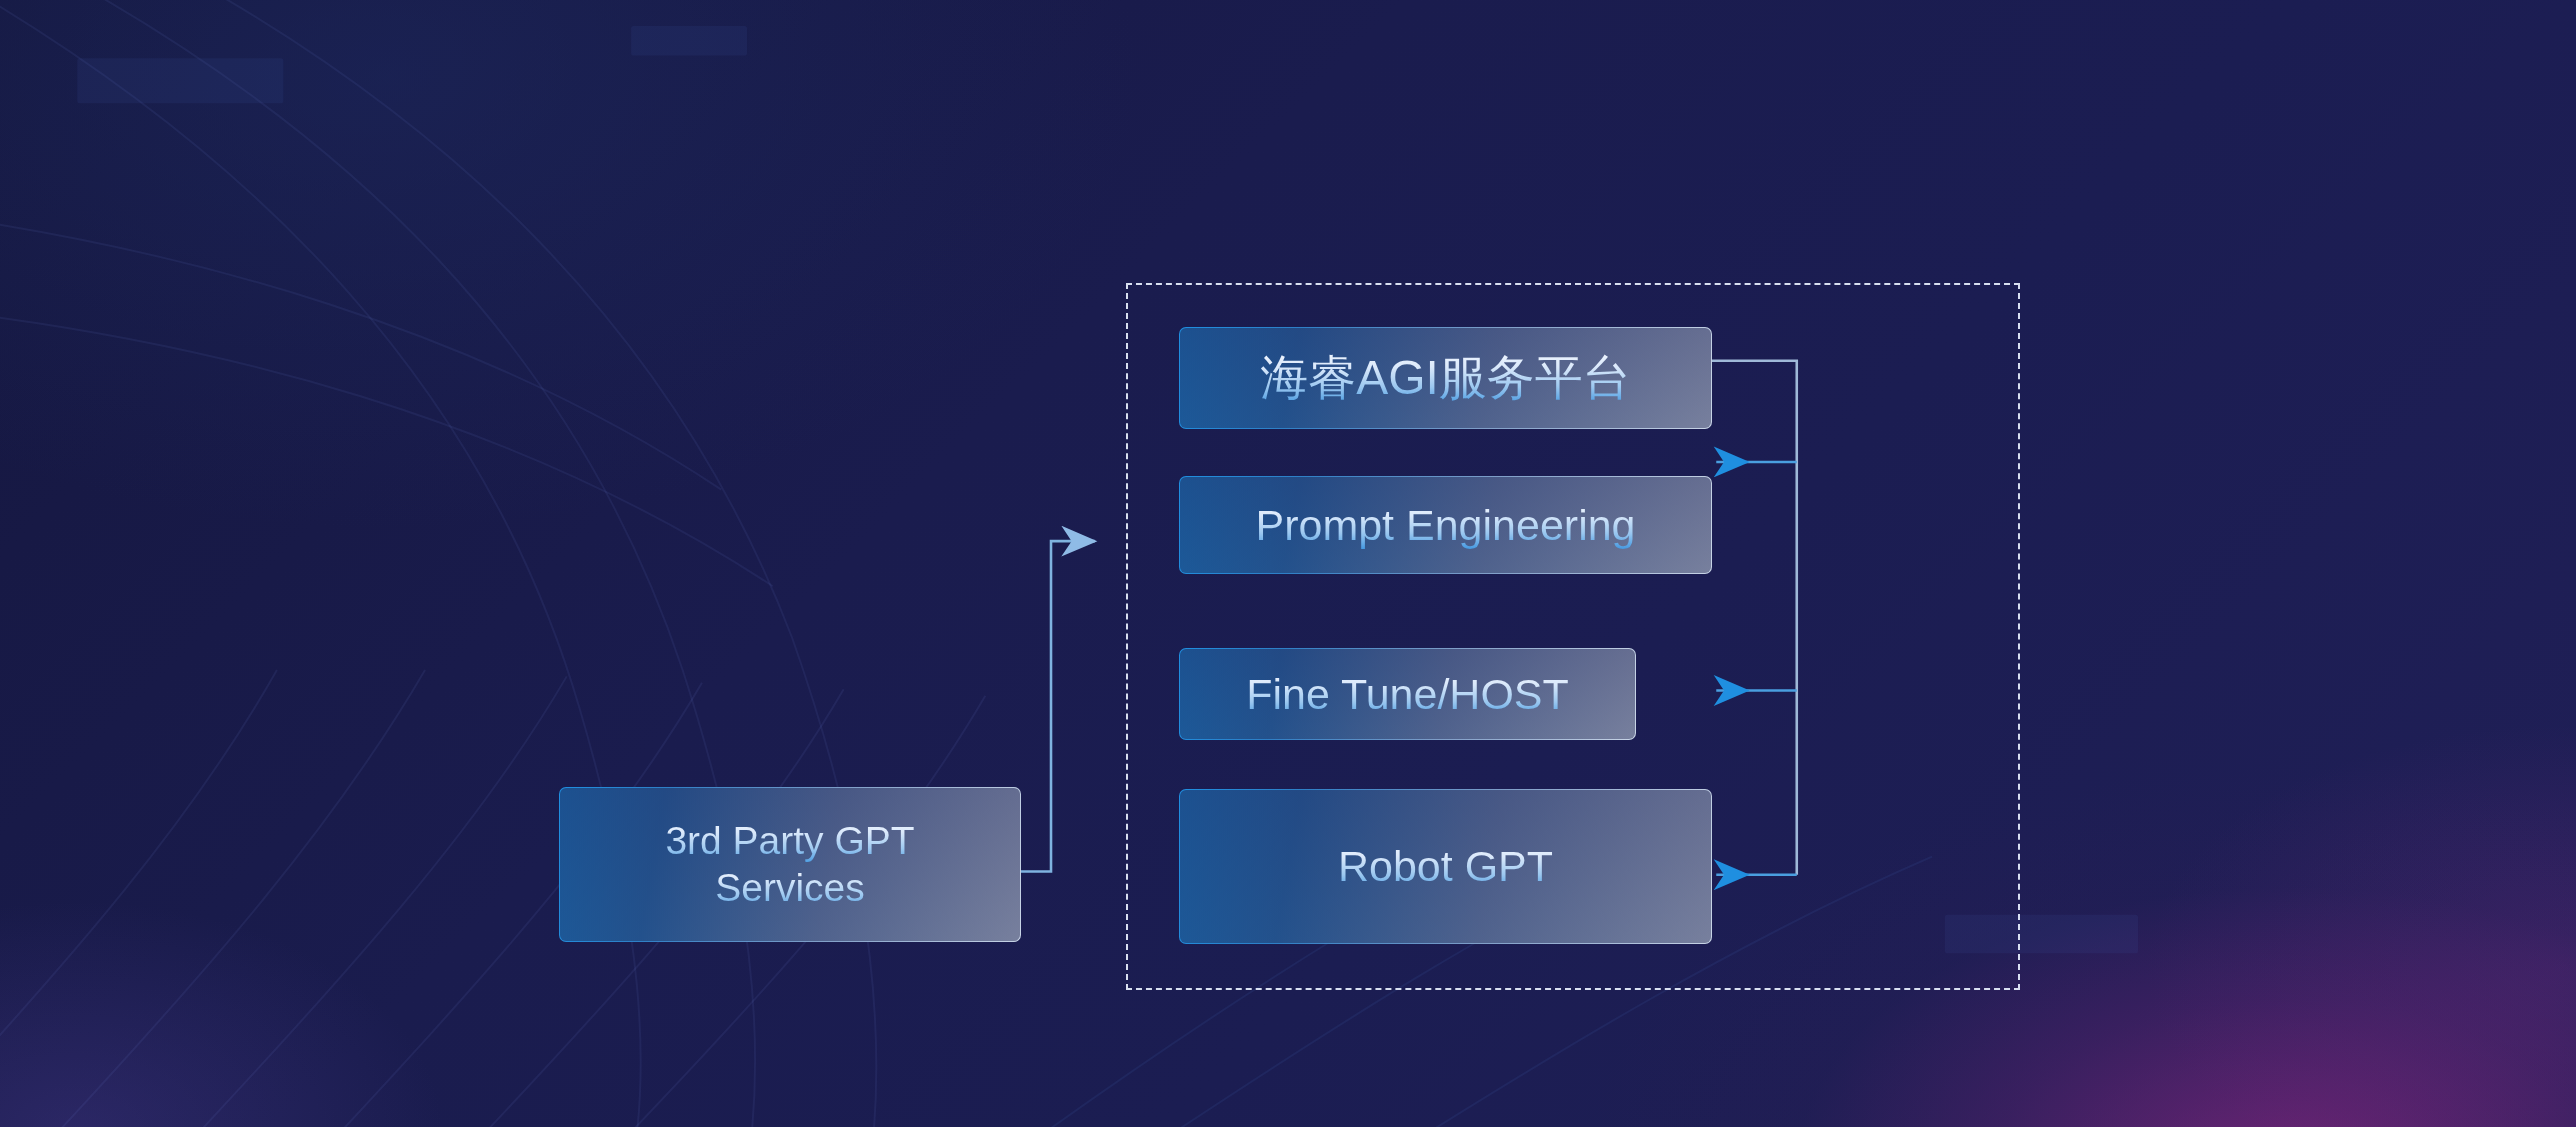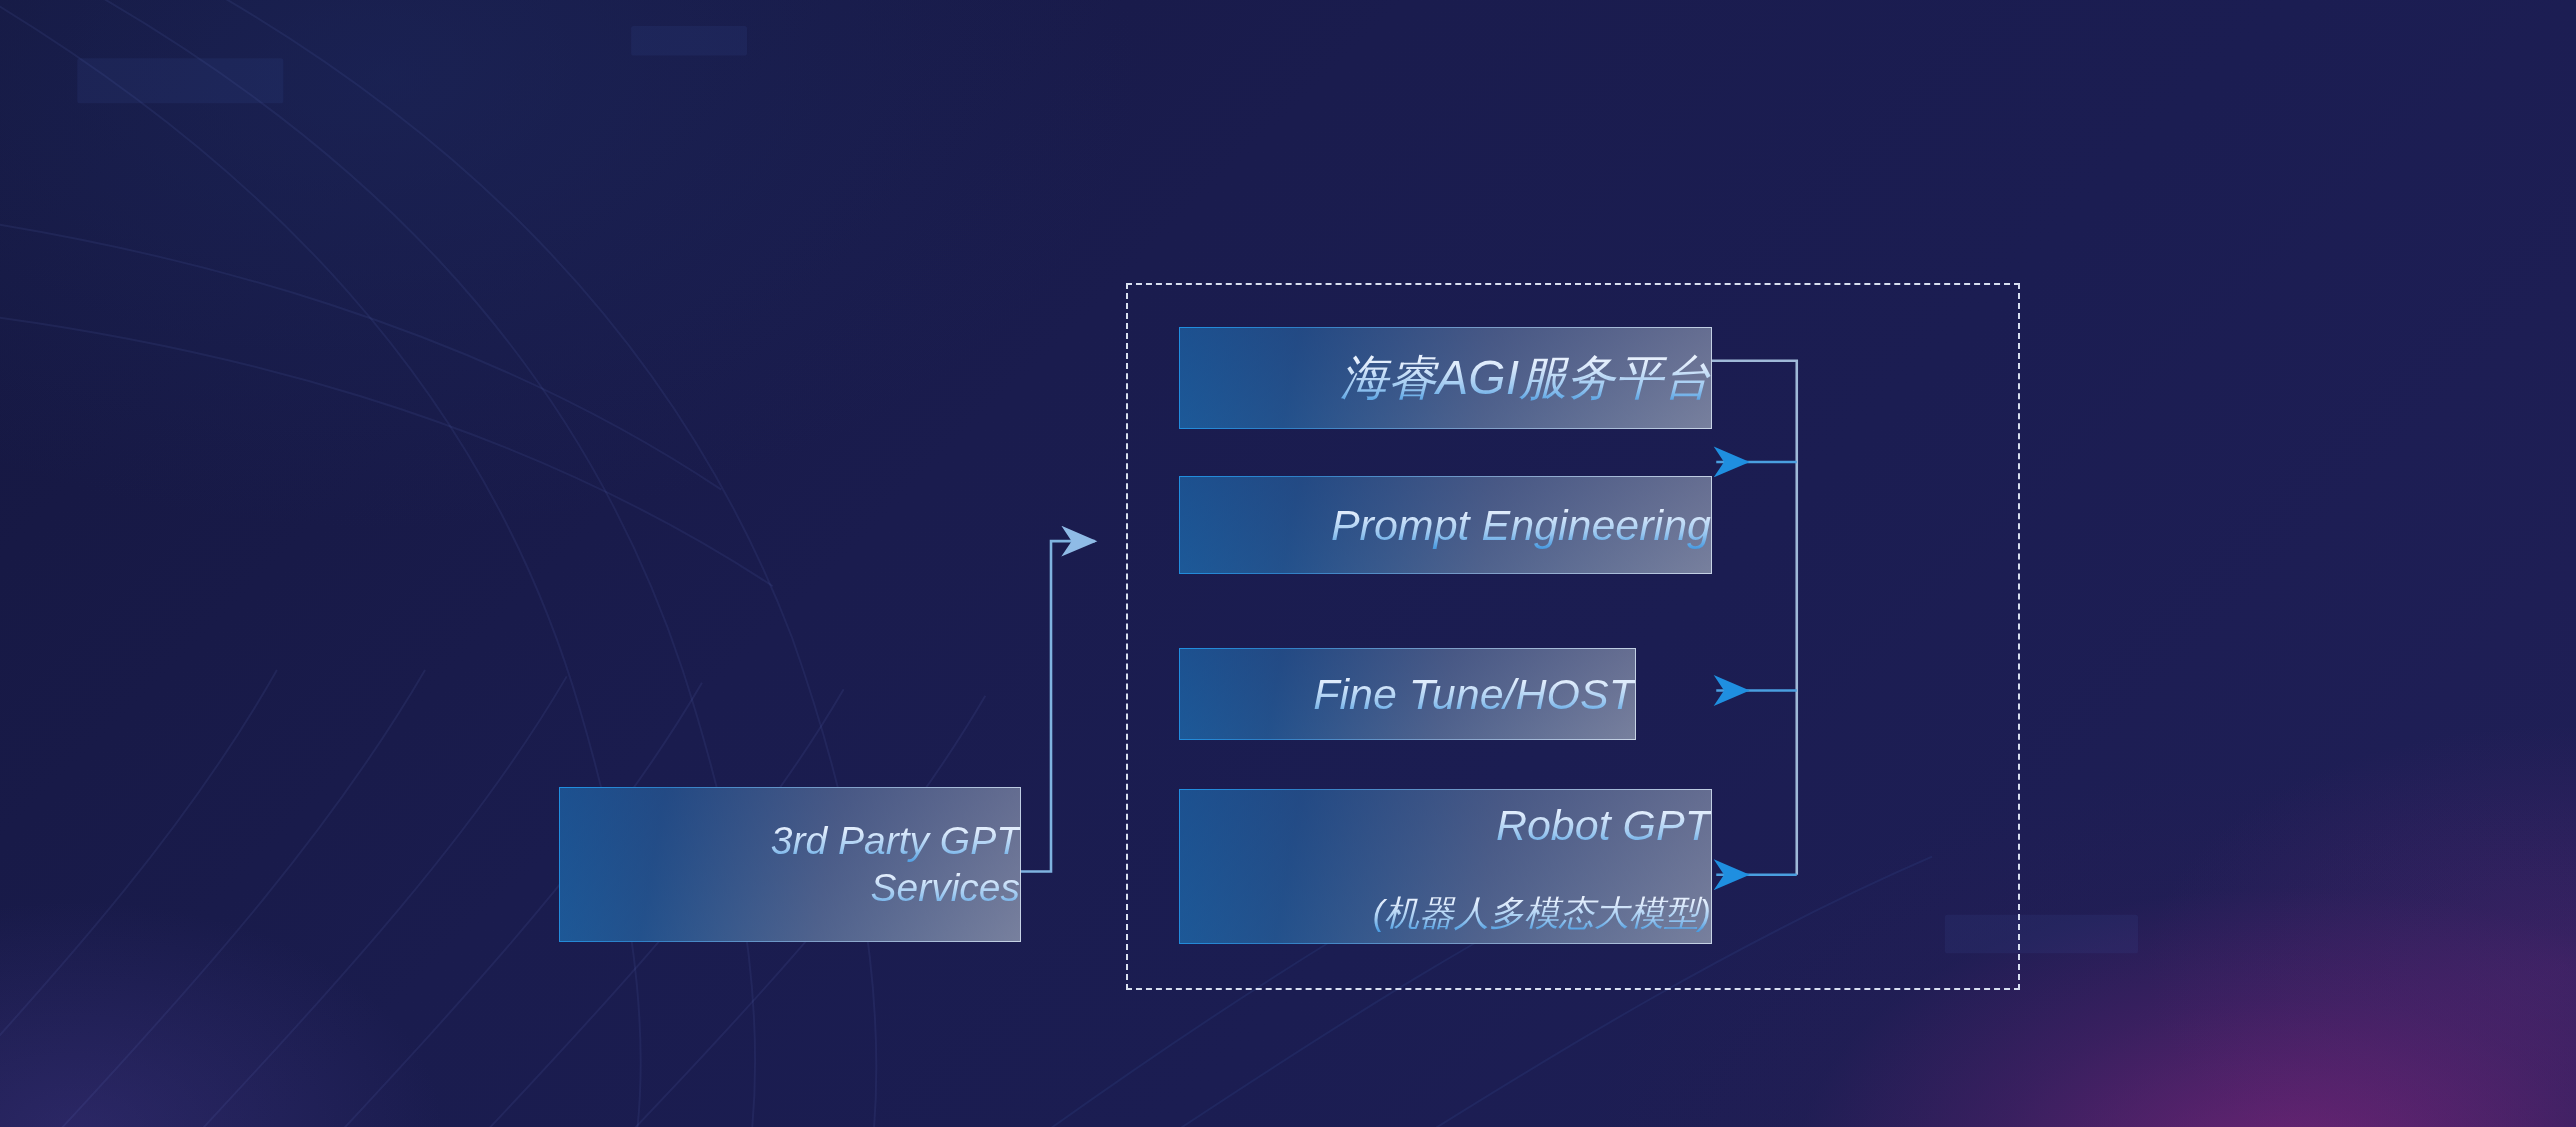--- a/index.html
+++ b/index.html
@@ -33,26 +33,26 @@
   .dashed-zone{
     position:absolute;left:1126px;top:283px;width:894px;height:707px;
     border:2.6px dashed #d8dff0;
     box-sizing:border-box;
   }
 
   
   .card{
     position:absolute;box-sizing:border-box;
     border:1.9px solid transparent;
-    border-radius:0;
+    border-radius:7px;
     background:
       linear-gradient(180deg, rgba(26,30,78,0.55) 0%, rgba(22,26,70,0.45) 100%) padding-box,
       linear-gradient(100deg,#1f8fe0 0%, #2e7fc6 22%, #7f9ec8 58%, #c8d4e6 100%) border-box;
-    display:flex;flex-direction:column;align-items:flex-end;justify-content:center;
-    text-align:center;line-height:1.18;font-style:italic;
+    display:flex;flex-direction:column;align-items:center;justify-content:center;
+    text-align:center;line-height:1.18;
   }
   .card .ln{
     display:block;
     background:linear-gradient(180deg,#f2f7ff 0%,#dbe9fb 30%,#9cc8f0 66%,#3f96e0 100%);
     -webkit-background-clip:text;background-clip:text;
     color:transparent;-webkit-text-fill-color:transparent;
     white-space:pre;
   }
 
   #card-agi   {left:1179px;top:327px; width:533px;height:102px;}
@@ -156,21 +156,20 @@
   <div class="card" id="card-prompt">
     <span class="ln">Prompt Engineering</span>
   </div>
 
   <div class="card" id="card-finetune">
     <span class="ln">Fine Tune/HOST</span>
   </div>
 
   <div class="card" id="card-robot">
     <span class="ln ln1">Robot GPT</span>
-    <span class="ln ln2">(机器人多模态大模型)</span>
   </div>
 
   <div class="card" id="card-thirdparty">
     <span class="ln">3rd Party GPT</span>
     <span class="ln">Services</span>
   </div>
 
   <div class="vlabel">多模态数据交换</div>
 
 </div>

